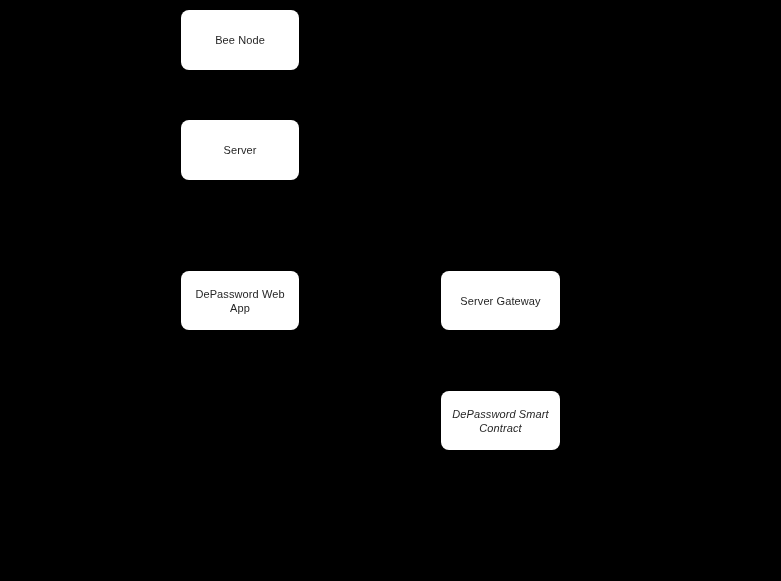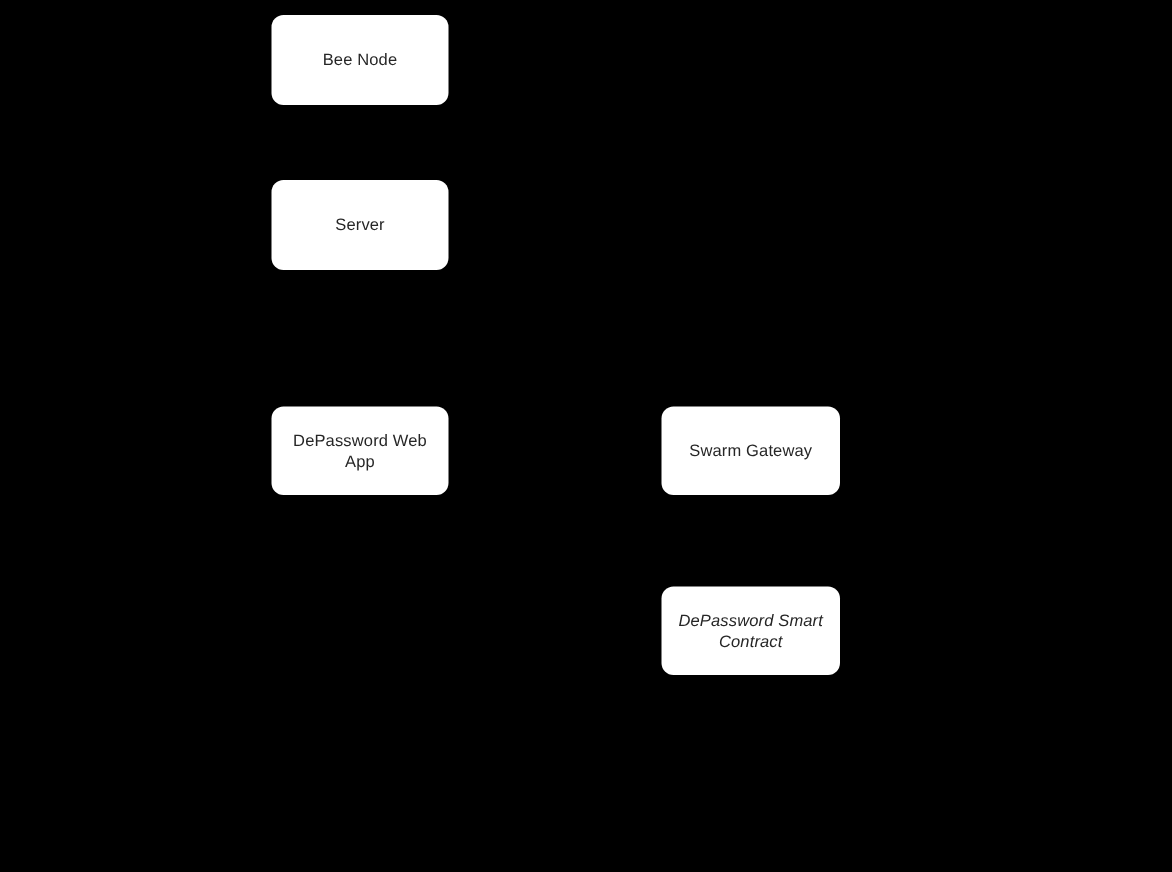--- a/index.html
+++ b/index.html
@@ -52,21 +52,21 @@
   <div class="node" style="left: 181px; top: 10px; width: 118px; height: 60px; background: rgb(255, 255, 255);">
     <span class="node-label" style="color: rgb(38, 38, 38);">Bee Node</span>
   </div>
 
   <div class="node" style="left: 181px; top: 271px; width: 118px; height: 59px; background: rgb(255, 255, 255);">
     <span class="node-label" style="color: rgb(38, 38, 38);">DePassword Web
 App</span>
   </div>
 
   <div class="node" style="left: 441px; top: 271px; width: 119px; height: 59px; background: rgb(255, 255, 255);">
-    <span class="node-label" style="color: rgb(38, 38, 38);">Swarm Gateway</span>
+    <span class="node-label" style="color: rgb(38, 38, 38);">Server Gateway</span>
   </div>
 
   <div class="node" style="left: 441px; top: 391px; width: 119px; height: 59px; background: rgb(255, 255, 255);">
     <span class="node-label" style="color: rgb(38, 38, 38); font-style: italic;">DePassword Smart
 Contract</span>
   </div>
 
 </div>
 
 </body></html>

